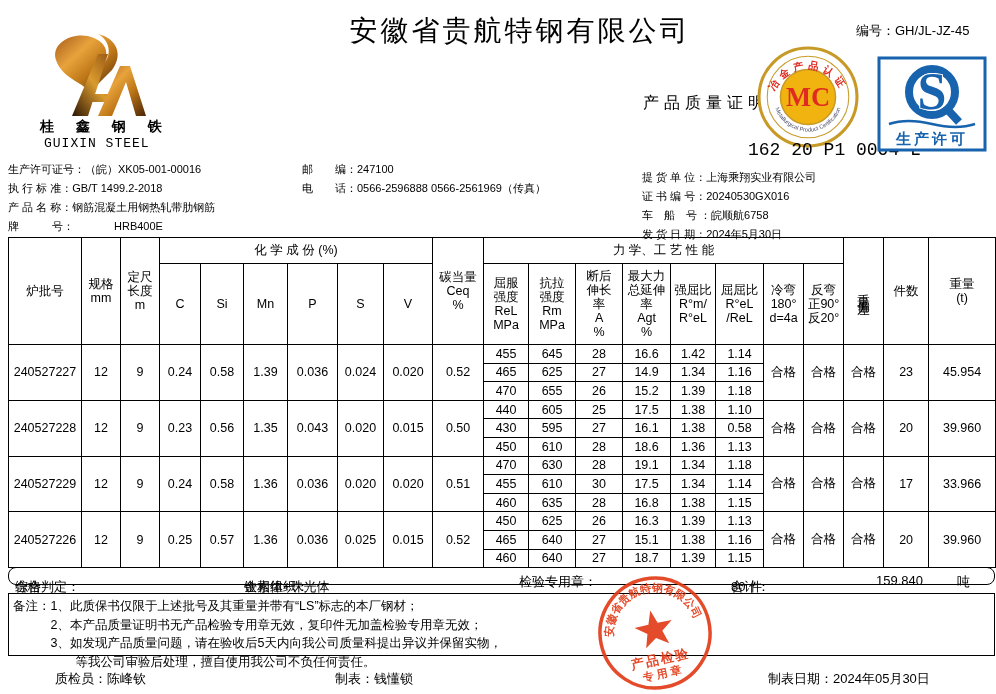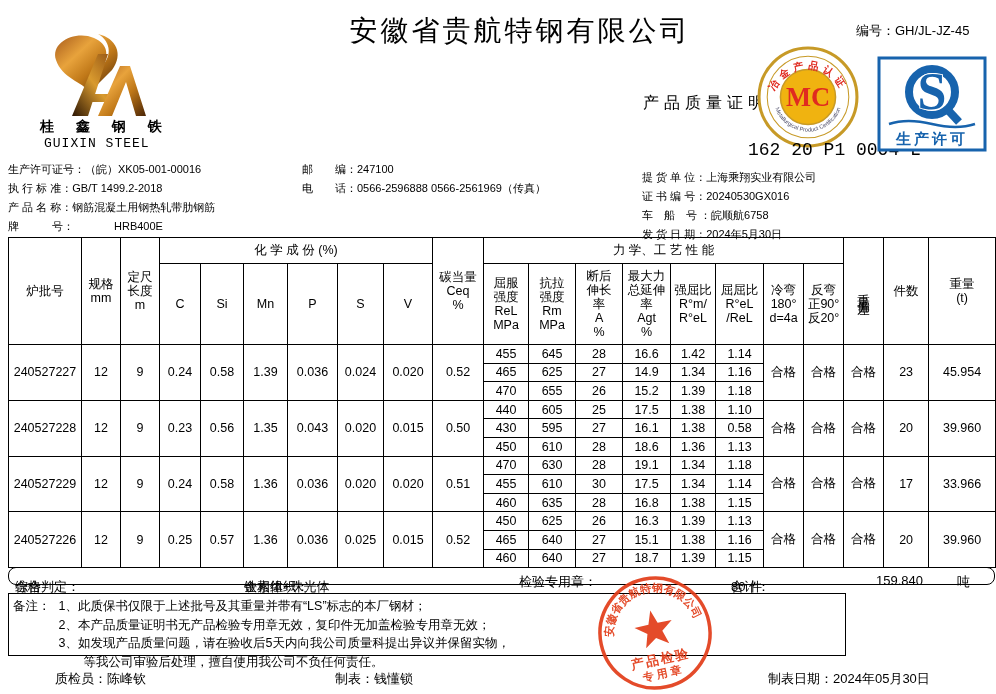--- a/index.html
+++ b/index.html
@@ -377,21 +377,21 @@
       </span>
     <span style="left:510px;">检验专用章：</span>
     <span style="left:722px;">
         <span>合计：</span> 
         <span>80 件</span>
       </span>
     <span style="left:867px;">159.840</span>
     <span style="left:948px;">吨</span>
   </div>
 
-  <div class="abs remarks-box" style="left:8px; top:593px; width:838px; height:63px;gap:8px;">
+  <div class="abs remarks-box" style="left:8px; top:593px; width:987px; height:63px;">
     <div>备注：</div>
     <div class="remarks-lines">
       <div>1、此质保书仅限于上述批号及其重量并带有“LS”标志的本厂钢材；</div>
       <div>2、本产品质量证明书无产品检验专用章无效，复印件无加盖检验专用章无效；</div>
       <div>3、如发现产品质量问题，请在验收后5天内向我公司质量科提出异议并保留实物，</div>
       <div>　　等我公司审验后处理，擅自使用我公司不负任何责任。</div>
     </div>
   </div>
 
   <div class="abs footer-line" style="left:55px; top:670px;">

